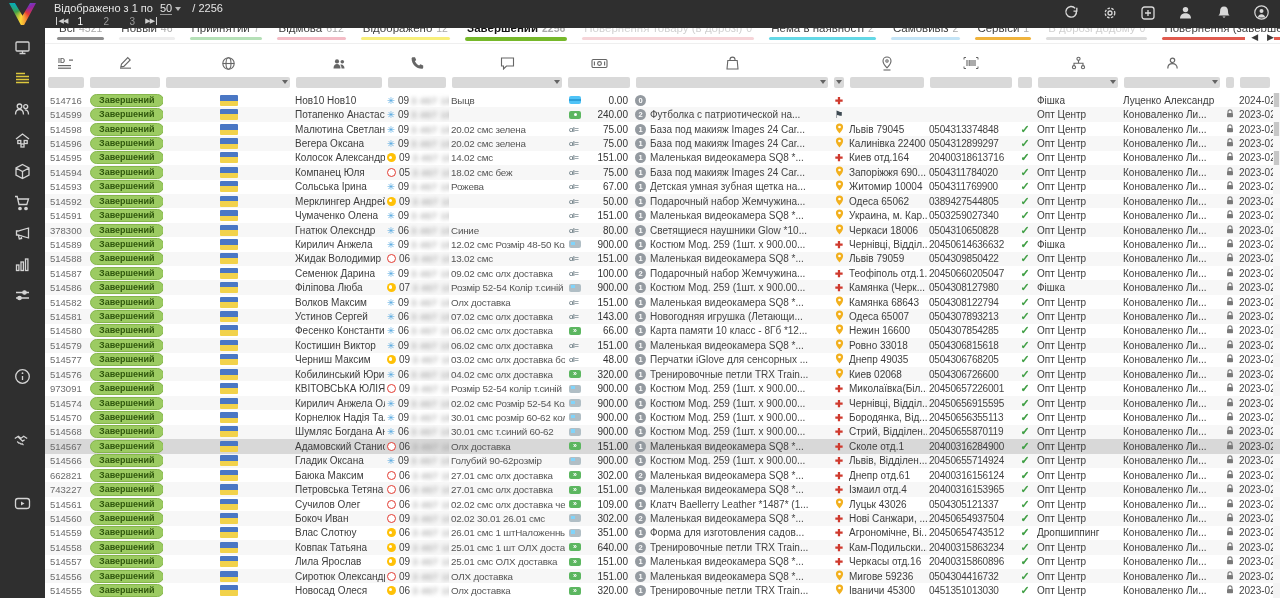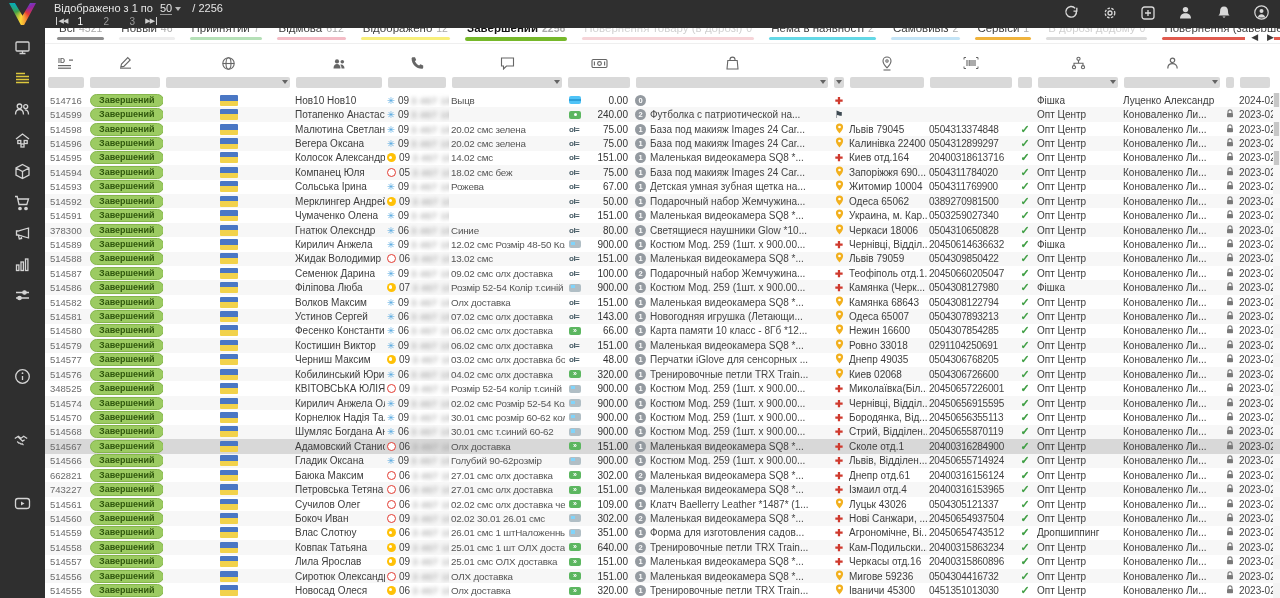--- a/index.html
+++ b/index.html
@@ -79,21 +79,21 @@
   .ccm{color:#555;font-size:9.8px;letter-spacing:-.2px}
   .cpay{padding-left:4px}
   .pic{display:inline-block;width:12px;height:8px;border-radius:2px;flex:none}
   .pcard{background:linear-gradient(to bottom,#4fc3f7 42%,#2d9fd8 42% 62%,#4fc3f7 62%)}
   .pbill{background:#5cb660;position:relative}
   .pbill::after{content:"";position:absolute;left:4.5px;top:2.2px;width:3.2px;height:3.2px;
                 background:#fff;border-radius:50%}
   .pterm{background:#b0bec5;position:relative}
   .pterm::after{content:"";position:absolute;left:1.5px;top:1.5px;width:4.5px;height:3.2px;background:#81d4fa}
   .pcash{background:#5cb660;color:#fff;font-size:7px;line-height:8px;text-align:center;font-weight:bold}
-  .pos{font-size:8px;font-weight:bold;color:#455a64;letter-spacing:-.5px;width:12px;flex:none}
+  .pos{font-size:8px;font-weight:normal;color:#455a64;letter-spacing:-.5px;width:12px;flex:none}
   .amount{flex:1;text-align:right;padding-right:5px;color:#333}
   .qty{display:inline-flex;justify-content:center;align-items:center;width:11px;height:11px;flex:none;
        border-radius:50%;background:#949aa0;color:#fff;font-size:7.5px;font-weight:bold;margin-right:4px}
   .ptxt{color:#454545}
   .cdi{justify-content:center;padding-left:0}
   .np{color:#cf3a2e;font-size:9.5px;font-weight:bold}
   .bf{color:#3e4a52;font-size:10px}
   .cttn{font-size:10px;color:#454545;letter-spacing:-.2px}
   .cck{justify-content:center;padding-left:0}
   .ckw{color:#43a047;font-weight:bold;font-size:11px;display:inline-flex}
@@ -790,21 +790,21 @@
           <span class="qty">1</span>
           <span class="ptxt">Подарочный набор Жемчужина...</span>
         </div>
     <div class="cell cdi" style="width:16px">
           <span><svg xmlns="http://www.w3.org/2000/svg" width="9" height="11">
               <path d="M4.5 .5 a3.6 3.6 0 0 1 3.6 3.6 C8.1 6.8 4.5 10.5 4.5 10.5 S.9 6.8 .9 4.1 A3.6 3.6 0 0 1 4.5 .5 Z" fill="#f2b01e"></path>
               <circle cx="4.5" cy="4" r="1.3" fill="#fff"></circle>
             </svg></span>
         </div>
     <div class="cell" style="width:80px">Одеса 65062</div>
-    <div class="cell cttn" style="width:88px">0389270981500</div>
+    <div class="cell cttn" style="width:88px">0389427544805</div>
     <div class="cell cck" style="width:20px">
           <span class="ckw">✓</span>
         </div>
     <div class="cell" style="width:86px">Опт Центр</div>
     <div class="cell" style="width:102px">Коноваленко Ли...</div>
     <div class="cell clk" style="width:14px">
           <span><svg xmlns="http://www.w3.org/2000/svg" width="8" height="9">
               <path d="M2 4 V2.9 a2 2 0 0 1 4 0 V4" fill="none" stroke="#7a7a7a" stroke-width="1.1"></path>
               <rect x="1" y="3.9" width="6" height="4.4" rx=".8" fill="#7a7a7a"></rect>
             </svg></span>
@@ -1221,21 +1221,21 @@
           <span class="qty">1</span>
           <span class="ptxt">Маленькая видеокамера SQ8 *...</span>
         </div>
     <div class="cell cdi" style="width:16px">
           <span><svg xmlns="http://www.w3.org/2000/svg" width="9" height="11">
               <path d="M4.5 .5 a3.6 3.6 0 0 1 3.6 3.6 C8.1 6.8 4.5 10.5 4.5 10.5 S.9 6.8 .9 4.1 A3.6 3.6 0 0 1 4.5 .5 Z" fill="#f2b01e"></path>
               <circle cx="4.5" cy="4" r="1.3" fill="#fff"></circle>
             </svg></span>
         </div>
     <div class="cell" style="width:80px">Ровно 33018</div>
-    <div class="cell cttn" style="width:88px">0291104250691</div>
+    <div class="cell cttn" style="width:88px">0504306815618</div>
     <div class="cell cck" style="width:20px">
           <span class="ckw">✓</span>
         </div>
     <div class="cell" style="width:86px">Опт Центр</div>
     <div class="cell" style="width:102px">Коноваленко Ли...</div>
     <div class="cell clk" style="width:14px">
           <span><svg xmlns="http://www.w3.org/2000/svg" width="8" height="9">
               <path d="M2 4 V2.9 a2 2 0 0 1 4 0 V4" fill="none" stroke="#7a7a7a" stroke-width="1.1"></path>
               <rect x="1" y="3.9" width="6" height="4.4" rx=".8" fill="#7a7a7a"></rect>
             </svg></span>
@@ -1324,21 +1324,21 @@
     <div class="cell" style="width:102px">Коноваленко Ли...</div>
     <div class="cell clk" style="width:14px">
           <span><svg xmlns="http://www.w3.org/2000/svg" width="8" height="9">
               <path d="M2 4 V2.9 a2 2 0 0 1 4 0 V4" fill="none" stroke="#7a7a7a" stroke-width="1.1"></path>
               <rect x="1" y="3.9" width="6" height="4.4" rx=".8" fill="#7a7a7a"></rect>
             </svg></span>
         </div>
     <div class="cell cdt" style="width:36px">2023-02</div>
   </div>
       <div class="row">
-    <div class="cell c-id" style="width:42px">348525</div>
+    <div class="cell c-id" style="width:42px">973091</div>
     <div class="cell" style="width:76px">
           <span class="pill">Завершений</span>
         </div>
     <div class="cell cflag" style="width:130px">
           <span class="flagua"></span>
         </div>
     <div class="cell" style="width:92px">КВІТОВСЬКА ЮЛІЯ</div>
     <div class="cell" style="width:64px">
           <span class="op vf"></span>
           <span class="pnum">09</span>

